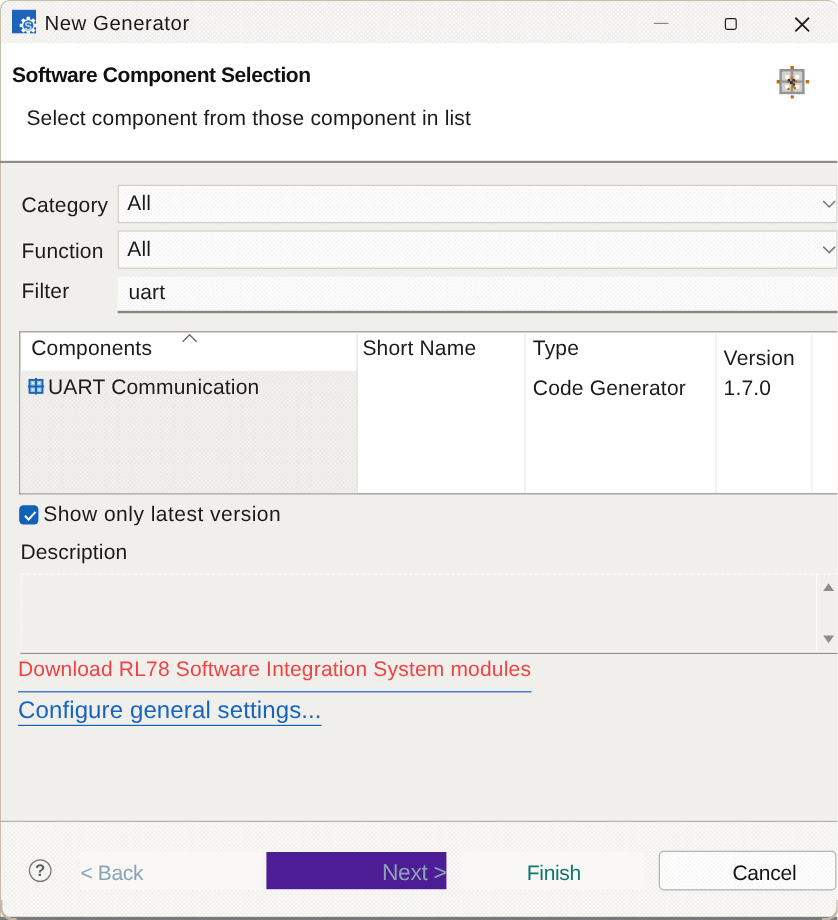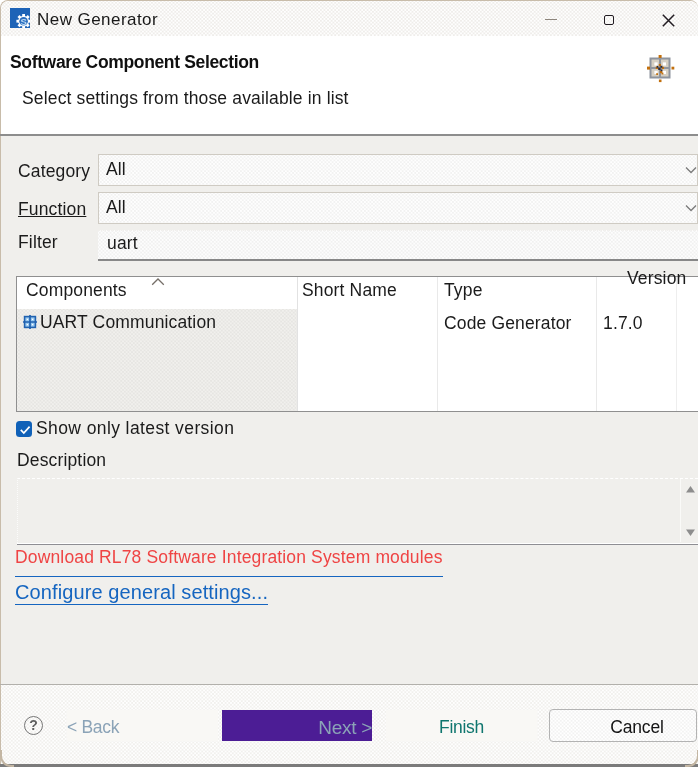--- a/index.html
+++ b/index.html
@@ -37,21 +37,21 @@
 </svg>
 <div class="abs" style="left:37px;top:0;height:36px;line-height:39px;font-size:17px;letter-spacing:.45px;color:#191919;">New Generator</div>
 <div class="abs" style="left:545px;top:18.5px;width:11.5px;height:1.2px;background:#8d857c;"></div>
 <div class="abs" style="left:603.5px;top:14.5px;width:8.5px;height:8.5px;border:1.8px solid #221c22;border-radius:2px;"></div>
 <svg class="abs" style="left:661.5px;top:14px;" width="13" height="13" viewBox="0 0 13 13">
   <path d="M0.8 0.8 L12.2 12.2 M12.2 0.8 L0.8 12.2" stroke="#221c22" stroke-width="1.5"></path>
 </svg>
 
 <div class="abs" style="left:1px;top:36px;width:697px;height:97.5px;background:#fff;"></div>
 <div class="abs" style="left:10px;top:52px;font-size:17.5px;font-weight:bold;letter-spacing:-.35px;color:#101010;">Software Component Selection</div>
-<div class="abs" style="left:22px;top:88px;font-size:17.5px;letter-spacing:.15px;color:#1a1a1a;">Select settings from those available in list</div>
+<div class="abs" style="left:22px;top:88px;font-size:17.5px;letter-spacing:.15px;color:#1a1a1a;">Select component from those component in list</div>
 
 <svg class="abs" style="left:647px;top:55px;" width="28" height="28" viewBox="0 0 28 28">
   <g>
     <rect x="3.5" y="3.5" width="19" height="19" fill="#d6cfc2" stroke="#8e949e" stroke-width="2"></rect>
     <path d="M13 3 V23 M3 13 H23" stroke="#90959e" stroke-width="2"></path>
     <rect x="7.4" y="7.4" width="3.2" height="3.2" fill="#fff"></rect>
     <rect x="15.8" y="7.4" width="3.2" height="3.2" fill="#fff"></rect>
     <rect x="7.4" y="15.8" width="3.2" height="3.2" fill="#fff"></rect>
     <rect x="15.8" y="15.8" width="3.2" height="3.2" fill="#fff"></rect>
     <g fill="#c2700e">
@@ -79,21 +79,21 @@
 
 <div class="abs" style="left:1px;top:135.7px;width:697px;height:549.3px;background:#f0efec;"></div>
 
 <div class="abs lbl" style="left:18px;top:161px;">Category</div>
 <div class="abs dotg" style="left:98px;top:154px;width:600px;height:32px;background-color:#fefefe;border:1px solid #cfcbc3;box-sizing:border-box;"></div>
 <div class="abs lbl" style="left:106px;top:159px;">All</div>
 <svg class="abs" style="left:685px;top:166px;" width="12" height="8" viewBox="0 0 12 8">
     <path d="M1 1.5 L6 6.5 L11 1.5" fill="none" stroke="#7a7a7a" stroke-width="1.3"></path>
   </svg>
 
-<div class="abs lbl" style="left:18px;top:199px;text-decoration:underline;">Function</div>
+<div class="abs lbl" style="left:18px;top:199px;">Function</div>
 <div class="abs dotg" style="left:98px;top:192px;width:600px;height:32px;background-color:#fefefe;border:1px solid #cfcbc3;box-sizing:border-box;"></div>
 <div class="abs lbl" style="left:106px;top:197px;">All</div>
 <svg class="abs" style="left:685px;top:204px;" width="12" height="8" viewBox="0 0 12 8">
     <path d="M1 1.5 L6 6.5 L11 1.5" fill="none" stroke="#7a7a7a" stroke-width="1.3"></path>
   </svg>
 
 <div class="abs lbl" style="left:18px;top:232px;">Filter</div>
 <div class="abs dotg" style="left:98px;top:230px;width:600px;height:29px;background-color:#fdfdfd;border-top:1px dotted #f1efec;box-sizing:border-box;"></div>
 <div class="abs" style="left:98px;top:259px;width:600px;height:2px;background:#878787;"></div>
 <div class="abs lbl" style="left:107px;top:233px;">uart</div>
@@ -107,21 +107,21 @@
 <div class="abs" style="left:596px;top:277px;width:1px;height:133.5px;background:#e9e9e9;"></div>
 <div class="abs" style="left:676px;top:277px;width:1px;height:133.5px;background:#eeeeee;"></div>
 
 <svg class="abs" style="left:151px;top:277.5px;" width="14" height="8" viewBox="0 0 14 8">
     <path d="M1.2 6.8 L7 1 L12.8 6.8" fill="none" stroke="#756e67" stroke-width="1.3"></path>
   </svg>
 
 <div class="abs lbl" style="left:26px;top:280px;">Components</div>
 <div class="abs lbl" style="left:302px;top:280px;">Short Name</div>
 <div class="abs lbl" style="left:444px;top:280px;">Type</div>
-<div class="abs lbl" style="left:603px;top:268px;margin-left:24px;">Version</div>
+<div class="abs lbl" style="left:603px;top:288px;">Version</div>
 
 <svg class="abs" style="left:23px;top:315px;" width="14" height="14" viewBox="0 0 14 14">
   <rect x="1.6" y="1.6" width="10.8" height="10.8" fill="#9bcaf0"></rect>
   <rect x="1.6" y="1.6" width="10.8" height="10.8" fill="none" stroke="#2062b0" stroke-width="1.6"></rect>
   <path d="M7 0 V14 M0 7 H14" stroke="#2062b0" stroke-width="1.7"></path>
   <rect x="3.8" y="3.8" width="1.2" height="1.2" fill="#fff"></rect>
   <rect x="9" y="3.8" width="1.2" height="1.2" fill="#fff"></rect>
   <rect x="3.8" y="9" width="1.2" height="1.2" fill="#fff"></rect>
   <rect x="9" y="9" width="1.2" height="1.2" fill="#fff"></rect>
 </svg>

